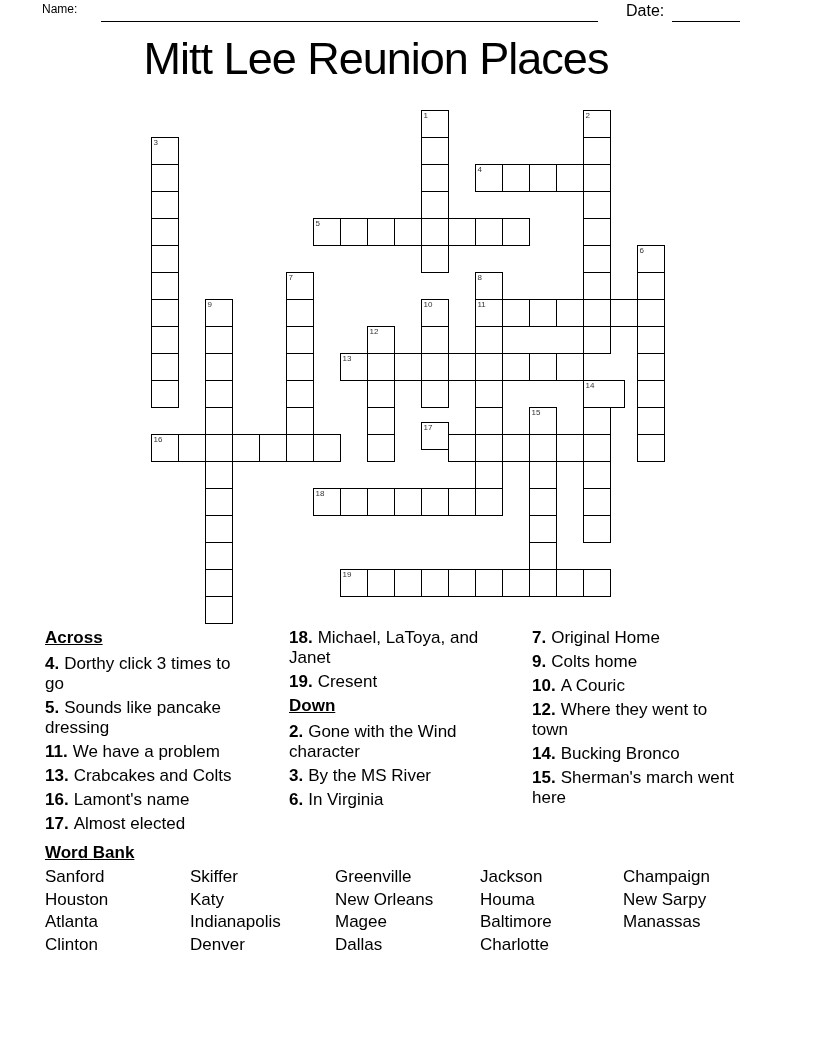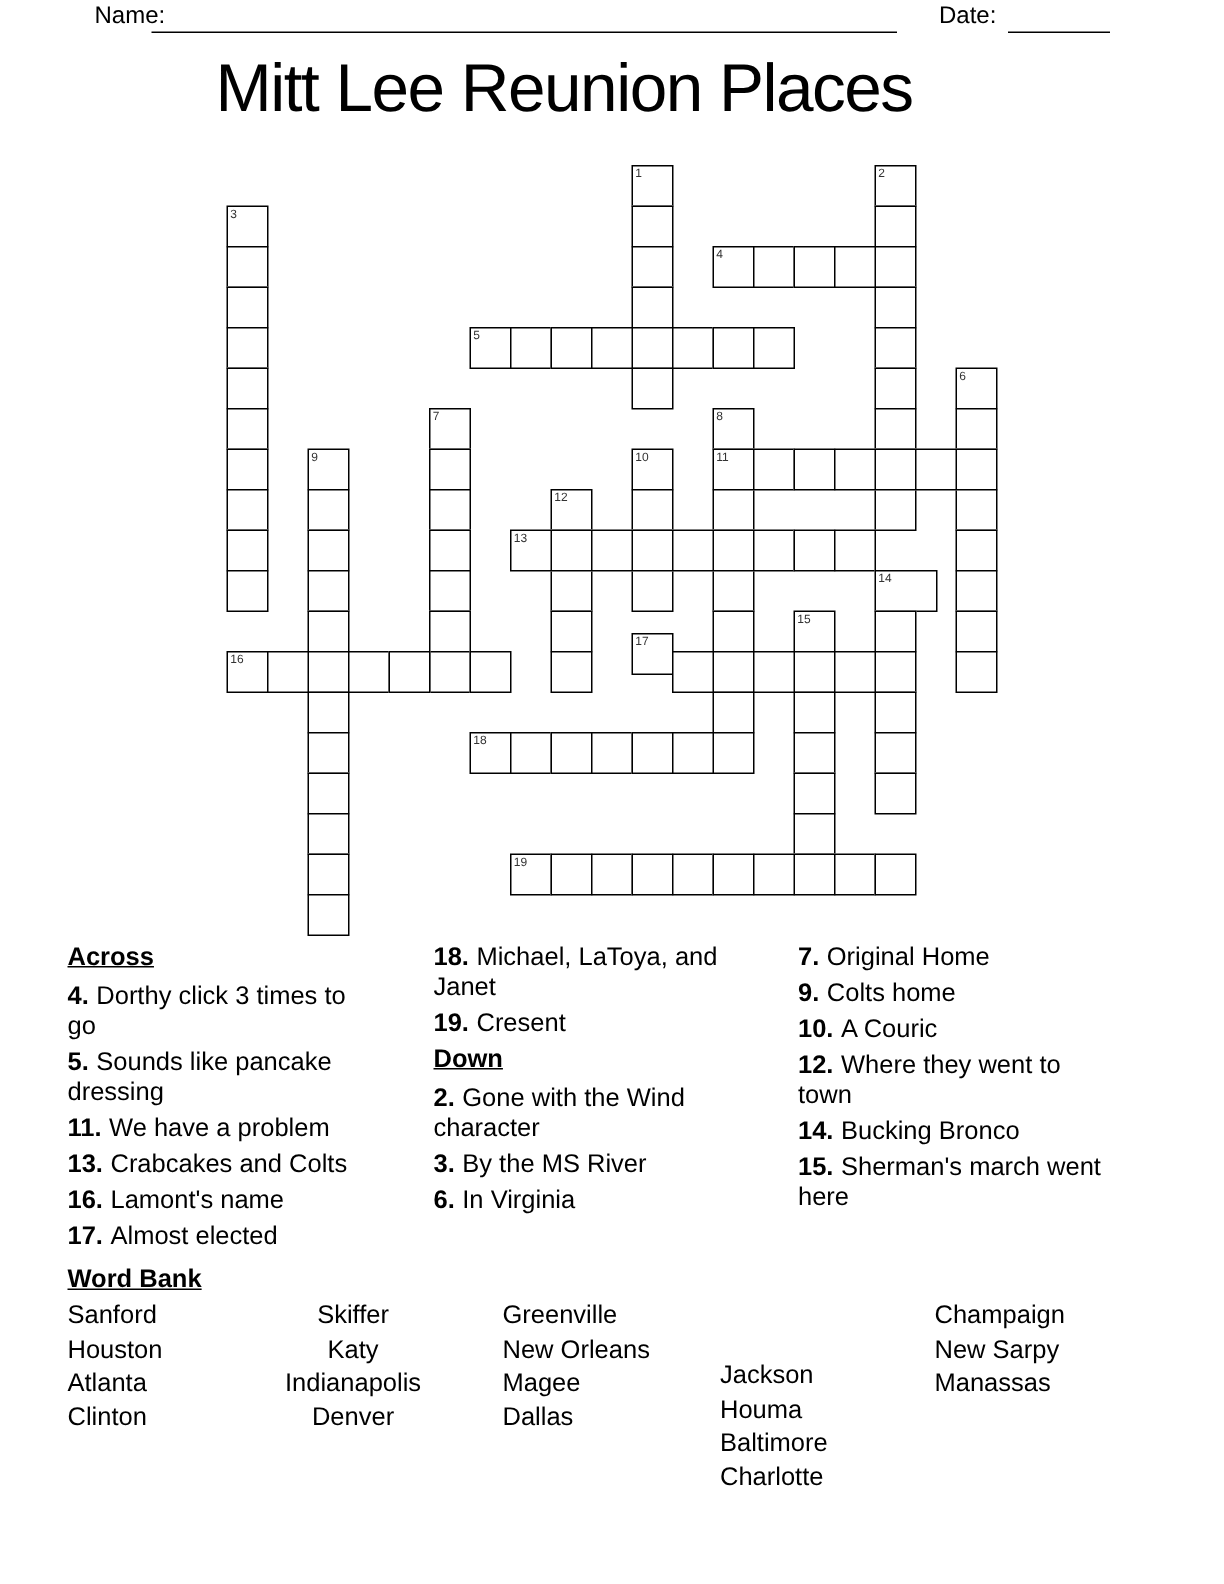--- a/index.html
+++ b/index.html
@@ -1,20 +1,20 @@
 <!DOCTYPE html>
 <html><head>
 <meta charset="utf-8">
 <style>
   html,body{margin:0;padding:0}
   body{
     width:816px;height:1056px;background:#ffffff;color:#000;
     font-family:"Liberation Sans",sans-serif;position:relative;overflow:hidden;
   }
-  .name-label{position:absolute;left:63px;top:2px;font-size:16px}
+  .name-label{position:absolute;left:42px;top:2px;font-size:12px}
   .name-line{position:absolute;left:101px;top:4px;width:497px;height:17px;border-bottom:1.6px solid #000}
   .date-label{position:absolute;left:626px;top:2px;font-size:16px}
   .date-line{position:absolute;left:672px;top:4px;width:68px;height:17px;border-bottom:1.6px solid #000}
   h1.title{
     position:absolute;left:0;top:33px;width:752px;margin:0;text-align:center;
     font-size:45px;font-weight:500;letter-spacing:-1px;
   }
   #grid{position:absolute;left:151px;top:110px;width:515px;height:515px}
   .cell{
     position:absolute;width:28px;height:28px;box-sizing:border-box;
@@ -242,33 +242,33 @@
     </div>
 
   <div class="wb-heading">Word Bank</div>
   <div id="word-bank">
       <div class="wb-col" style="left: 45px;">
         <div>Sanford</div>
         <div>Houston</div>
         <div>Atlanta</div>
         <div>Clinton</div>
       </div>
-      <div class="wb-col" style="left: 190px; text-align: center;">
+      <div class="wb-col" style="left: 190px;">
         <div>Skiffer</div>
         <div>Katy</div>
         <div>Indianapolis</div>
         <div>Denver</div>
       </div>
       <div class="wb-col" style="left: 335px;">
         <div>Greenville</div>
         <div>New Orleans</div>
         <div>Magee</div>
         <div>Dallas</div>
       </div>
-      <div class="wb-col" style="left: 480px; margin-top: 40px;">
+      <div class="wb-col" style="left: 480px;">
         <div>Jackson</div>
         <div>Houma</div>
         <div>Baltimore</div>
         <div>Charlotte</div>
       </div>
       <div class="wb-col" style="left: 623px;">
         <div>Champaign</div>
         <div>New Sarpy</div>
         <div>Manassas</div>
       </div>

